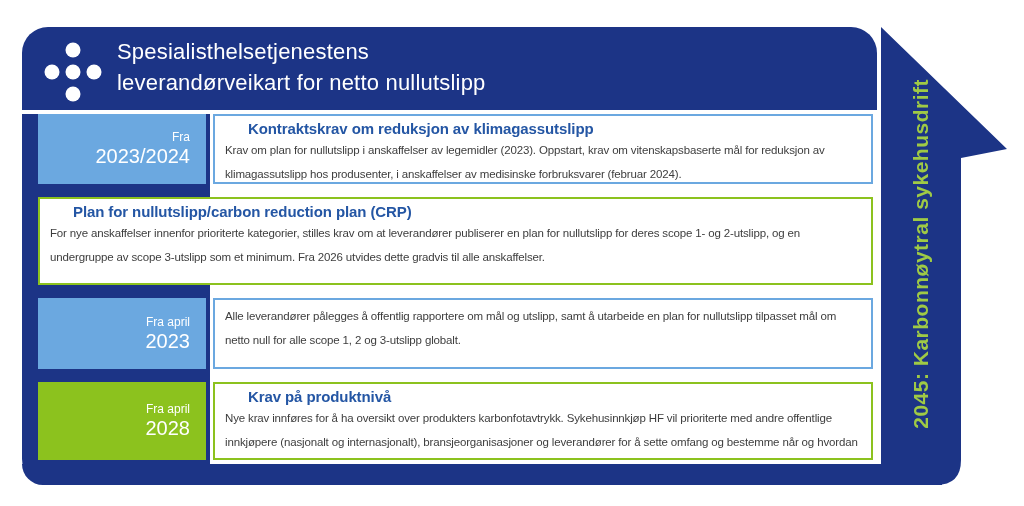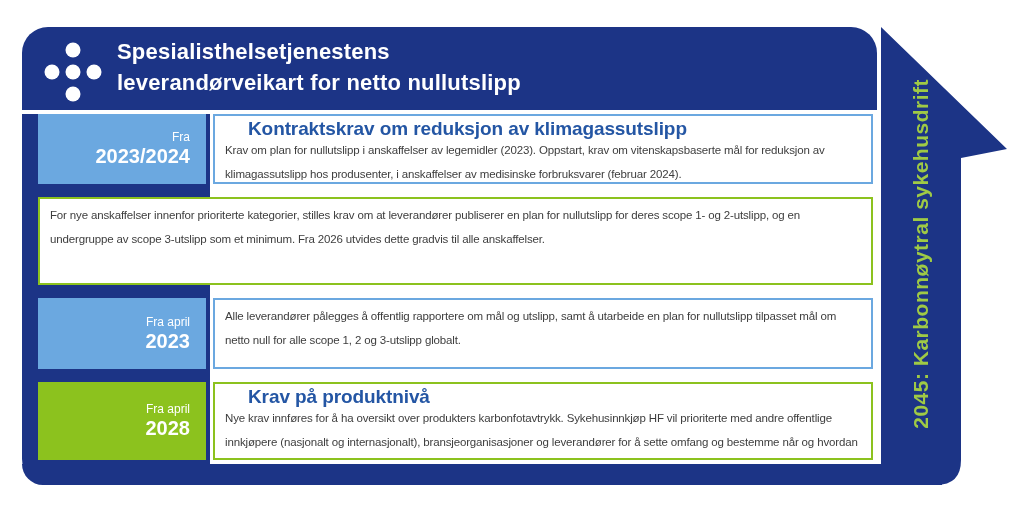--- a/index.html
+++ b/index.html
@@ -18,43 +18,43 @@
   }
   .bottom-band{
     position:absolute;left:22px;top:464px;width:920px;height:21px;
     background:#1C3486;border-radius:0 0 0 26px;
   }
   .arrow-svg{position:absolute;left:0;top:0;width:1024px;height:506px;}
   
   .logo{position:absolute;left:32px;top:32px;}
   .title{
     position:absolute;left:117px;top:36px;color:#ffffff;
-    font-size:22px;font-weight:bold;line-height:31px;letter-spacing:0.2px;
+    font-size:22px;font-weight:normal;line-height:31px;letter-spacing:0.2px;
   }
   
   .rows{
     position:absolute;left:38px;top:114px;width:835px;height:346px;
     display:flex;flex-direction:column;gap:13px;
   }
   .row{display:flex;gap:7px;min-height:0;}
   .row.h1{flex:70 1 0;} .row.h2{flex:88 1 0;} .row.h3{flex:71 1 0;} .row.h4{flex:78 1 0;}
   .row-label{
     width:152px;flex:0 0 auto;display:flex;flex-direction:column;justify-content:center;
     align-items:flex-end;padding-right:16px;color:#ffffff;
   }
   .row-label.blue{background:#6BA8E0;}
   .row-label.green{background:#8CC21E;}
   .period-prefix{font-size:12px;line-height:15px;}
-  .period{font-size:20px;font-weight:bold;line-height:23px;}
+  .period{font-size:20px;font-weight:normal;line-height:23px;}
   .row-card{
     flex:1 1 auto;background:#ffffff;border:2.5px solid #6BA8E0;
     padding:4px 10px 3px 10px;overflow:hidden;
   }
   .row-card.green{border-color:#8CC21E;}
-  .card-title{color:#2456A4;font-weight:bold;font-size:19px;line-height:18px;letter-spacing:-0.1px;padding-left:23px;}
+  .card-title{color:#2456A4;font-weight:bold;font-size:15px;line-height:18px;letter-spacing:-0.1px;padding-left:23px;}
   .card-body{color:#3d3d3d;font-size:11.5px;line-height:24px;letter-spacing:-0.15px;}
   
   .arrow-label{
     position:absolute;left:881px;top:27px;width:80px;height:453px;
     display:flex;align-items:center;justify-content:center;
   }
   .arrow-label-text{
     writing-mode:vertical-rl;transform:rotate(180deg);
     color:#9FCA45;font-size:21px;font-weight:bold;letter-spacing:0.5px;white-space:nowrap;
   }
@@ -91,20 +91,21 @@
         <div class="period">2023/2024</div>
       </div>
       <div class="row-card blue">
         <div class="card-title">Kontraktskrav om reduksjon av klimagassutslipp</div>
         <div class="card-body">Krav om plan for nullutslipp i anskaffelser av legemidler (2023). Oppstart, krav om vitenskapsbaserte mål for reduksjon av klimagassutslipp hos produsenter, i anskaffelser av medisinske forbruksvarer (februar 2024).</div>
       </div>
     </div>
 
     <div class="row h2">
       <div class="row-card green">
+        <div class="card-title">Plan for nullutslipp/carbon reduction plan (CRP)</div>
         <div class="card-body">For nye anskaffelser innenfor prioriterte kategorier, stilles krav om at leverandører publiserer en plan for nullutslipp for deres scope 1- og 2-utslipp, og en undergruppe av scope 3-utslipp som et minimum. Fra 2026 utvides dette gradvis til alle anskaffelser.</div>
       </div>
     </div>
 
     <div class="row h3">
       <div class="row-label blue">
         <div class="period-prefix">Fra april</div>
         <div class="period">2023</div>
       </div>
       <div class="row-card blue">

